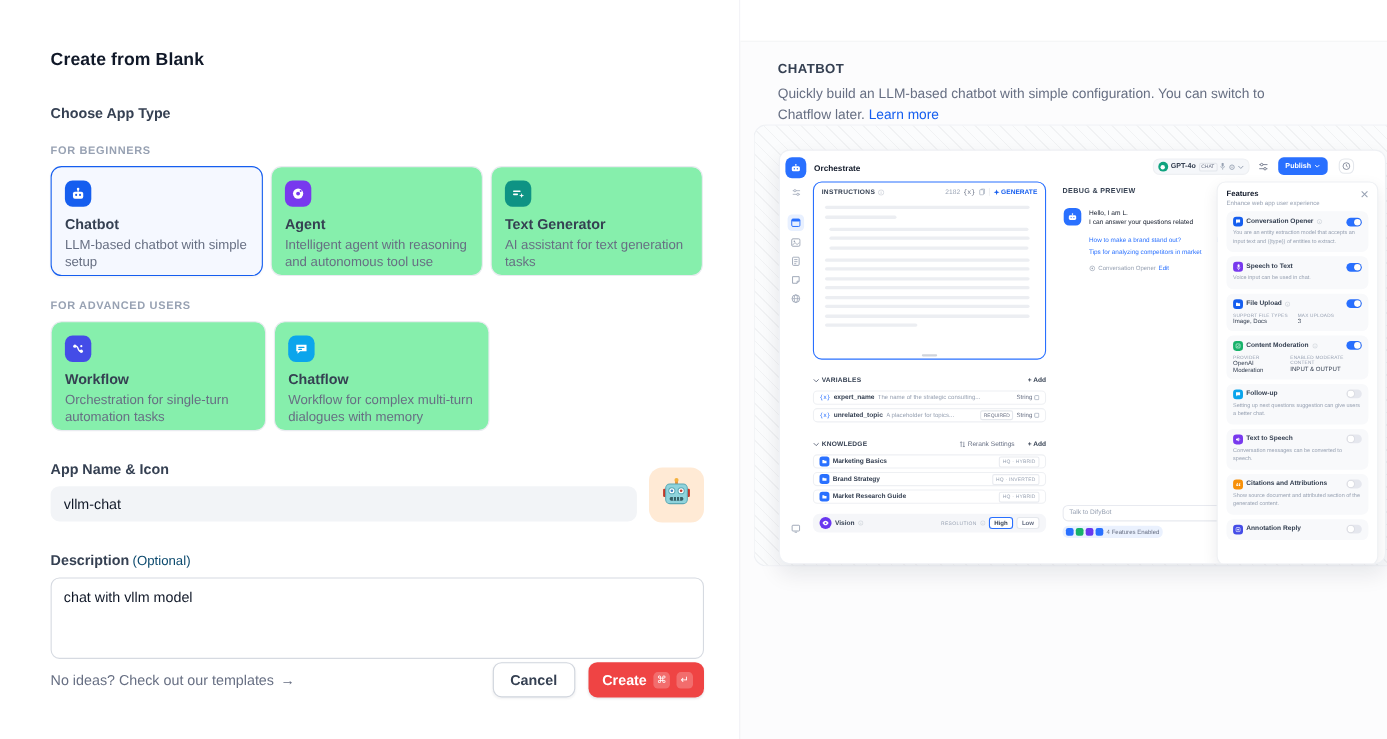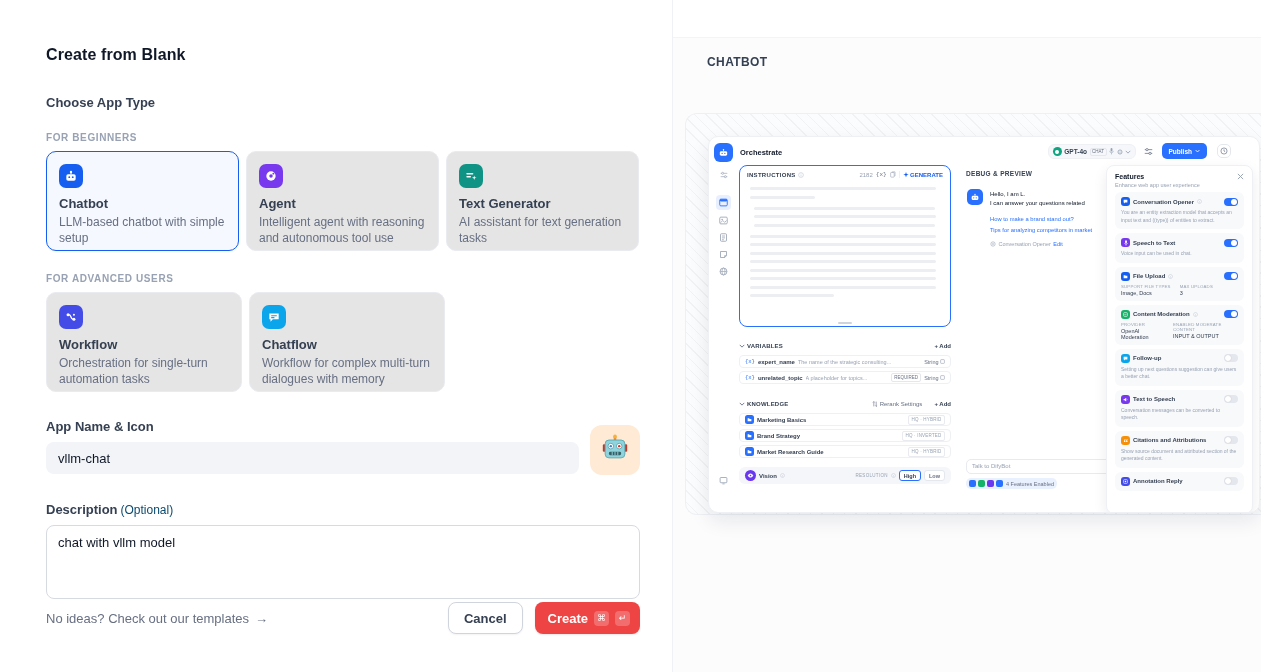--- a/index.html
+++ b/index.html
@@ -6,21 +6,21 @@
   html,body { width:1261px; height:672px; }
   body { font-family:"Liberation Sans", sans-serif; background:#fff; color:#101828; overflow:hidden; }
   .app { display:flex; width:1261px; height:672px; }
 
   
   .left { width:672px; height:672px; background:#fff; padding:46px 32px 0 46px; position:relative; }
   .title { font-size:16px; font-weight:700; color:#101828; letter-spacing:.1px; }
   .choose-label { margin-top:31px; font-size:13px; font-weight:700; color:#354052; }
   .group-label { margin-top:22px; font-size:10px; font-weight:600; color:#98a2b3; letter-spacing:.6px; }
   .cards { display:flex; gap:7px; margin-top:8px; }
-  .card { width:193px; height:100px; background:#e5e5e5; border:1px solid #e9ebf0; border-radius:10px; padding:12px 12px 10px 12px; cursor:pointer; }
+  .card { width:193px; height:100px; background:#86efac; border:1px solid #e9ebf0; border-radius:10px; padding:12px 12px 10px 12px; cursor:pointer; }
   .card.selected { border:1.5px solid #155eef; background:#f5f8ff; box-shadow:0 1px 2px rgba(16,24,40,.04); }
   .card .ic { width:24px; height:24px; border-radius:7px; display:flex; align-items:center; justify-content:center; }
   .card .c-title { margin-top:8px; font-size:13px; font-weight:700; color:#354052; }
   .card .c-desc { margin-top:3px; font-size:12px; color:#676f83; line-height:1.35; }
   .cards.adv .card { width:196px; }
 
   .field-label { margin-top:27px; font-size:13px; font-weight:700; color:#354052; }
   .field-label .opt { font-weight:400; color:#0c4a6e; font-size:12px; margin-left:3px; }
   .name-row { display:flex; gap:11px; margin-top:8px; align-items:flex-start; }
   .name-input { flex:1; height:32px; background:#f2f4f7; border:none; outline:none; border-radius:8px; padding:0 12px; font-size:13px; color:#101828; font-family:"Liberation Sans",sans-serif; }
@@ -249,20 +249,24 @@
           <span class="kbd">↵</span>
         </button>
       </div>
     </div>
   </section>
 
   <section class="right">
     <div class="right-top"></div>
     <div class="r-head">
       <div class="r-title">CHATBOT</div>
+      <div class="r-desc">
+        <span>Quickly build an LLM-based chatbot with simple configuration. You can switch to Chatflow later.</span>
+        <a>Learn more</a>
+      </div>
     </div>
 
     <div class="band">
       <div class="mock">
 
         <div class="abs m-appicon">
           <svg width="11" height="11" viewBox="0 0 24 24">
               <g fill="#fff">
                 <circle cx="12" cy="6" r="1.6"></circle>
                 <rect x="11.2" y="7" width="1.6" height="2"></rect>

